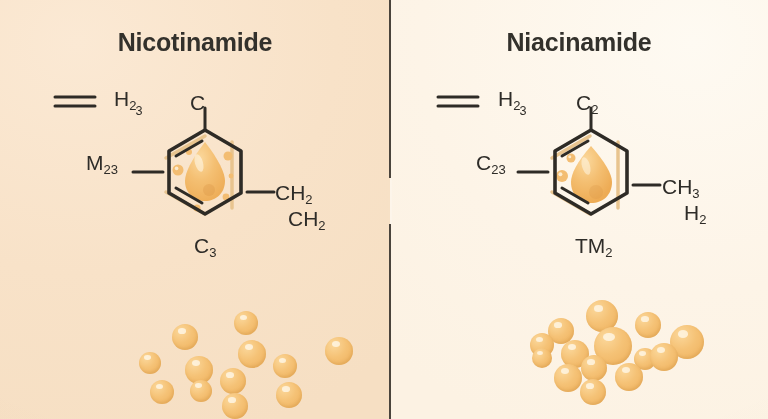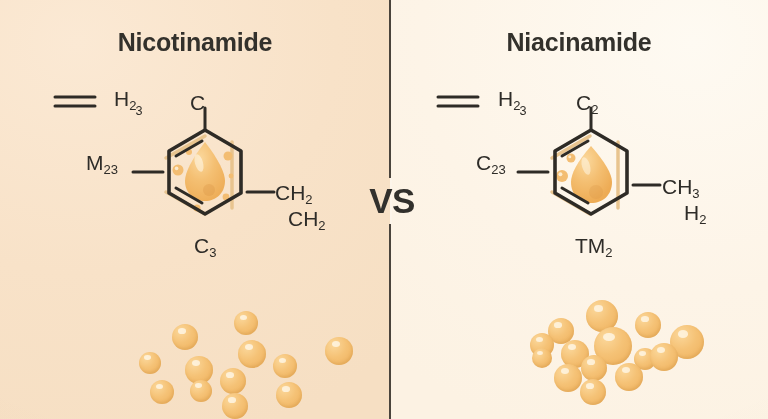--- a/index.html
+++ b/index.html
@@ -123,21 +123,20 @@
 
 <div id="canvas">
 
   <div class="panel" id="panel-left"></div>
   <div class="panel" id="panel-right"></div>
 
   <div id="divider">
     <div class="gap"></div>
   </div>
 
-  <div class="vs-label">VS</div>
 
   <div class="title" id="title-left">Nicotinamide</div>
   <div class="title" id="title-right">Niacinamide</div>
 
   <div class="hexwrap" style="left:0px; top:80px; width:390px; height:190px;">
     <svg width="390" height="190" viewBox="0 0 390 190">
       <defs>
         <radialGradient id="dropL" cx="38%" cy="28%" r="75%">
           <stop offset="0%" stop-color="#fbd89c"></stop>
           <stop offset="50%" stop-color="#f4bf72"></stop>

